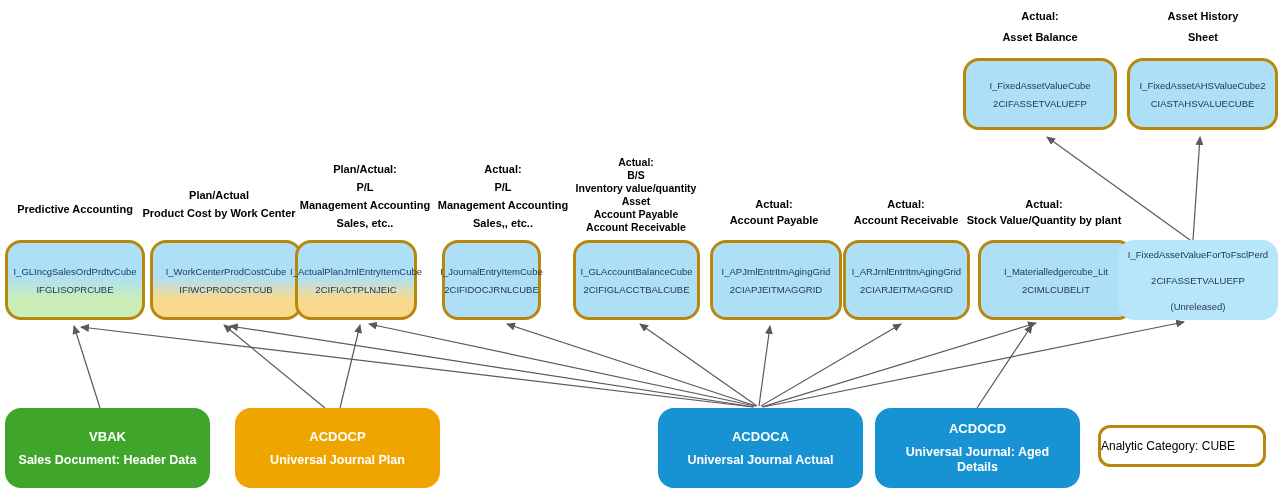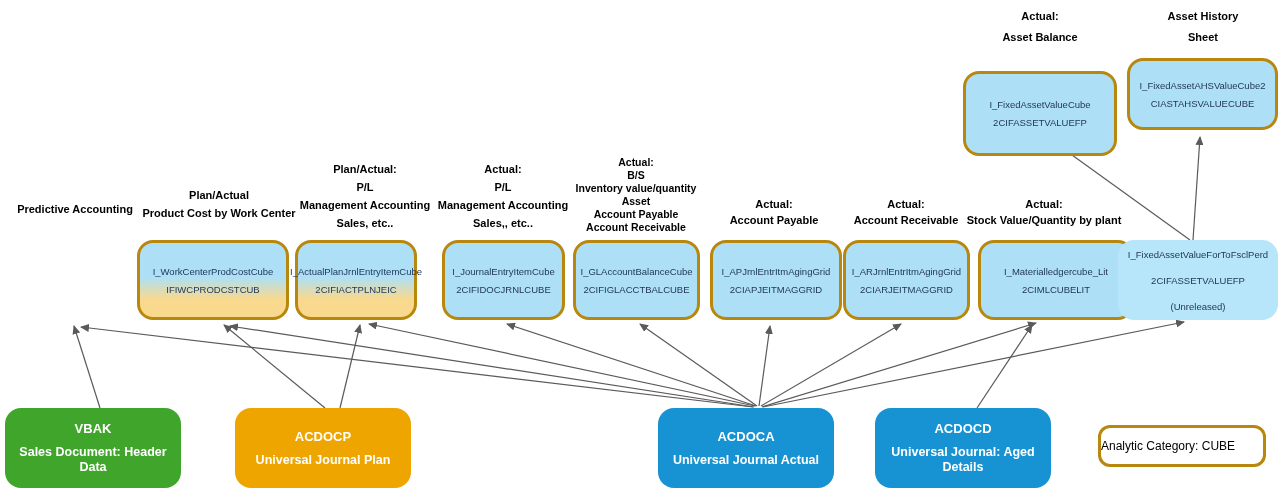--- a/index.html
+++ b/index.html
@@ -20,21 +20,21 @@
     font-size:9.5px;color:#1f3353;text-align:center;line-height:11px;white-space:nowrap;
   }
   .cube-label{
     position:absolute;transform:translateX(-50%);text-align:center;
     font-size:11px;font-weight:bold;color:#000;white-space:pre-line;line-height:18px;
   }
   .cube-label.tight{line-height:13px;font-size:10.5px;}
   .cube-label.two{line-height:16px;}
   .cube-label.top-lbl{line-height:21px;}
   .src{
-    position:absolute;top:408px;height:80px;width:176px;border-radius:16px;
+    position:absolute;top:408px;height:80px;width:205px;border-radius:16px;
     display:flex;flex-direction:column;align-items:center;justify-content:center;
     gap:9px;color:#fff;text-align:center;
   }
   .src-title{font-size:13px;font-weight:bold;}
   .src-desc{font-size:12.5px;font-weight:bold;line-height:15px;max-width:185px;}
   #legend{
     position:absolute;left:1098px;top:425px;width:168px;height:42px;box-sizing:border-box;
     border:3px solid var(--gold);border-radius:12px;background:#fff;
     display:flex;align-items:center;
   }
@@ -93,38 +93,42 @@
   <div class="cube-label two" style="left:906px;bottom:268px">Actual:
 Account Receivable</div>
   <div class="cube-label two" style="left:1044px;bottom:268px">Actual:
 Stock Value/Quantity by plant</div>
 
   <div class="cube-label top-lbl" style="left:1040px;bottom:448px">Actual:
 Asset Balance</div>
   <div class="cube-label top-lbl" style="left:1203px;bottom:448px">Actual:
 Asset History Sheet</div>
 
-  <div class="cube" style="left:963px;top:71px;width:154px;height:85px">
+  <div class="cube" style="left:963px;top:58px;width:154px;height:72px">
     <div class="cube-name">I_FixedAssetValueCube</div>
     <div class="cube-code">2CIFASSETVALUEFP</div>
   </div>
   <div class="cube" style="left:1127px;top:58px;width:151px;height:72px">
     <div class="cube-name">I_FixedAssetAHSValueCube2</div>
     <div class="cube-code">CIASTAHSVALUECUBE</div>
   </div>
 
-  <div class="cube orange" style="left:137px;width:152px">
+  <div class="cube green" style="left:5px;width:140px">
+    <div class="cube-name">I_GLIncgSalesOrdPrdtvCube</div>
+    <div class="cube-code">IFGLISOPRCUBE</div>
+  </div>
+  <div class="cube orange" style="left:150px;width:152px">
     <div class="cube-name">I_WorkCenterProdCostCube</div>
     <div class="cube-code">IFIWCPRODCSTCUB</div>
   </div>
   <div class="cube orange" style="left:295px;width:122px">
     <div class="cube-name">I_ActualPlanJrnlEntryItemCube</div>
     <div class="cube-code">2CIFIACTPLNJEIC</div>
   </div>
-  <div class="cube" style="left:442px;width:123px">
+  <div class="cube" style="left:442px;width:99px">
     <div class="cube-name">I_JournalEntryItemCube</div>
     <div class="cube-code">2CIFIDOCJRNLCUBE</div>
   </div>
   <div class="cube" style="left:573px;width:127px">
     <div class="cube-name">I_GLAccountBalanceCube</div>
     <div class="cube-code">2CIFIGLACCTBALCUBE</div>
   </div>
   <div class="cube" style="left:710px;width:132px">
     <div class="cube-name">I_APJrnlEntrItmAgingGrid</div>
     <div class="cube-code">2CIAPJEITMAGGRID</div>

